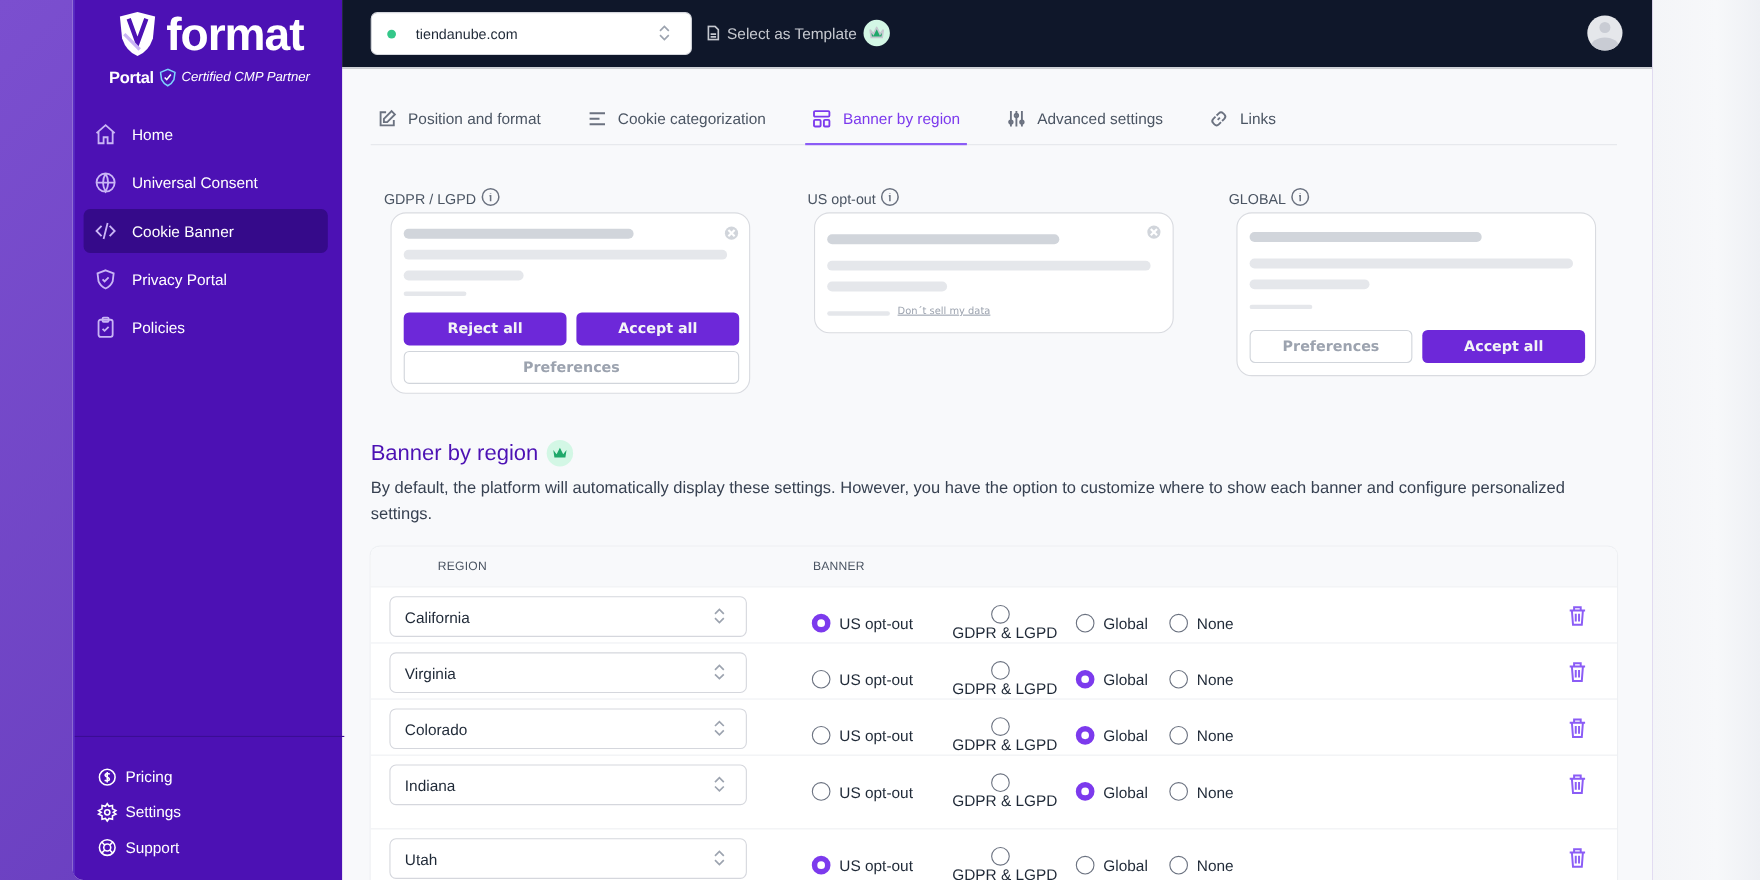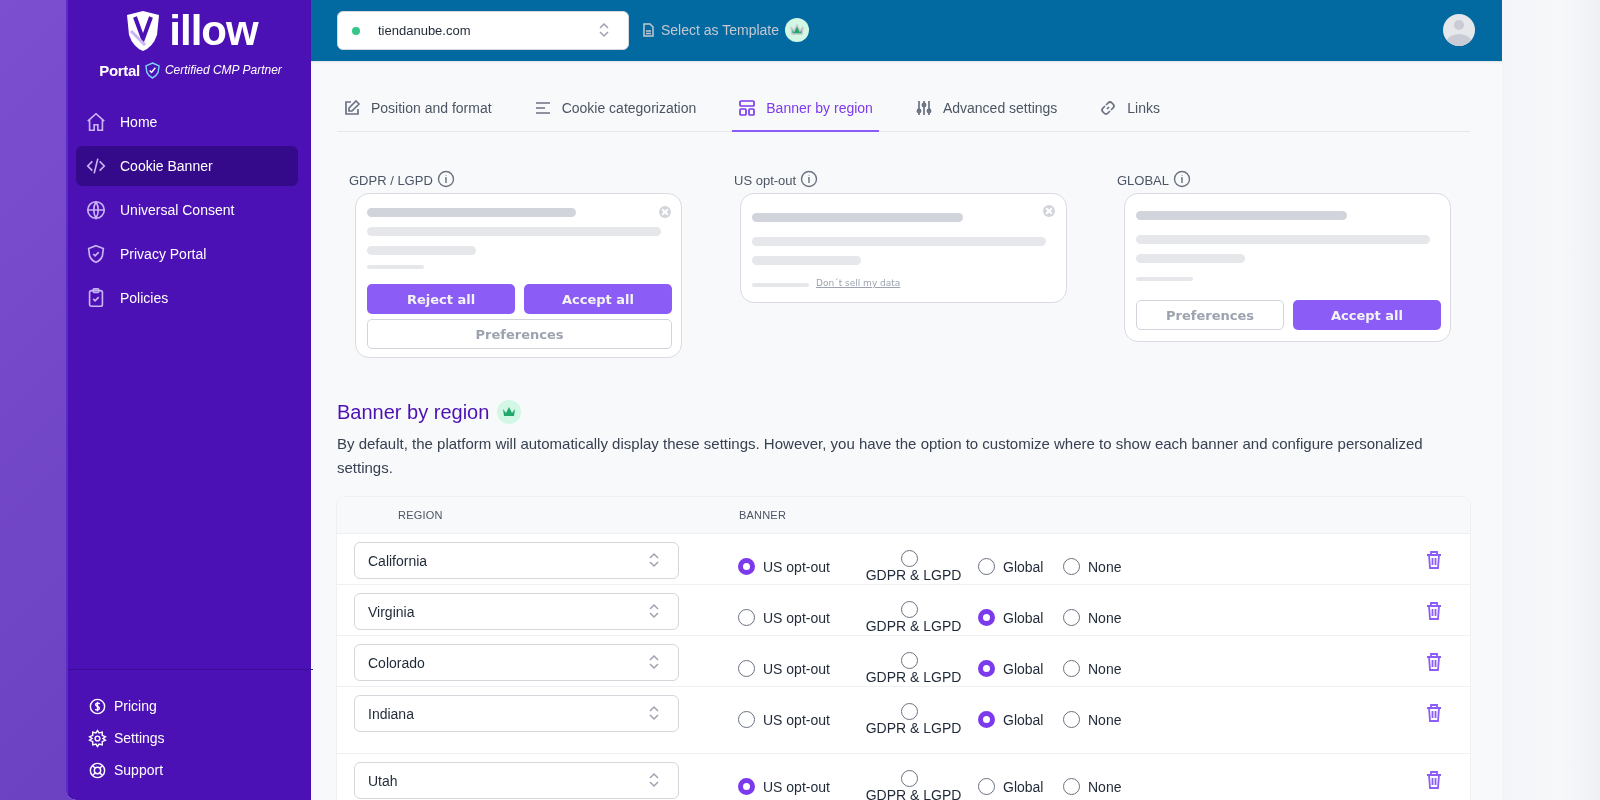--- a/index.html
+++ b/index.html
@@ -45,21 +45,21 @@
   .nav-item .ic svg { width: 22px; height: 22px; stroke: #c9b5f5; fill: none; stroke-width: 1.8; }
   .side-divider { position: absolute; left: 0; top: 669px; width: 245px; border-top: 1px solid #3b0d95; }
   .nav-bottom { position: absolute; left: 20px; top: 690px; }
   .nb-item { display: flex; align-items: center; height: 32px; color: #fff; font-size: 14px; cursor: pointer; }
   .nb-item .ic { width: 20px; height: 20px; margin-right: 6px; display: flex; align-items: center; }
   .nb-item .ic svg { width: 19px; height: 19px; stroke: #fff; fill: none; stroke-width: 1.8; }
 
   
   .topbar {
     position: absolute; left: 245px; top: 0; width: 1191px; height: 62px;
-    background: #0369a1; border-bottom: 1px solid #e6e7eb; box-shadow: 0 1px 2px rgba(0,0,0,0.04);
+    background: #0f172a; border-bottom: 1px solid #e6e7eb; box-shadow: 0 1px 2px rgba(0,0,0,0.04);
   }
   .site-select {
     position: absolute; left: 26px; top: 11px; width: 292px; height: 39px;
     border: 1px solid #d5d7dd; border-radius: 6px; background: #fff;
     display: flex; align-items: center; padding-left: 14px; cursor: pointer;
   }
   .site-select .dot { width: 8px; height: 8px; border-radius: 50%; background: #34c789; margin-right: 18px; }
   .site-select .txt { font-size: 13px; color: #1f2937; flex: 1; }
   .updown { width: 20px; height: 20px; margin-right: 10px; }
   .updown svg { width: 12px; height: 18px; stroke: #9ca3af; fill: none; stroke-width: 1.5; }
@@ -91,21 +91,21 @@
   .pv-label svg { width: 18px; height: 18px; stroke: #6b7280; fill: none; stroke-width: 1.4; }
   .pv-card { position: absolute; background: #fff; border: 1px solid #d9dbe0; border-radius: 14px; }
   .bar { position: absolute; height: 9px; border-radius: 5px; }
   .bar.dark { background: #d1d5db; }
   .bar.light { background: #e5e7eb; }
   .bar.thin { height: 4px; background: #e5e7eb; }
   .x-icon { position: absolute; width: 12px; height: 12px; border-radius: 50%; background: #d1d5db; }
   .x-icon::before, .x-icon::after { content: ""; position: absolute; left: 5px; top: 2px; width: 2px; height: 8px; background: #fff; }
   .x-icon::before { transform: rotate(45deg); } .x-icon::after { transform: rotate(-45deg); }
   .pv-btn { position: absolute; height: 30px; border-radius: 5px; font-size: 13px; font-weight: bold; display: flex; align-items: center; justify-content: center; font-family: "DejaVu Sans", sans-serif; }
-  .pv-btn.fill { background: #8b5cf6; color: #f3f4f6; }
+  .pv-btn.fill { background: #6d28d9; color: #f3f4f6; }
   .pv-btn.outline { background: #fff; border: 1px solid #d1d5db; color: #9ca3af; }
   .dsmd { position: absolute; font-size: 9px; color: #9ca3af; text-decoration: underline; font-family: "DejaVu Sans", sans-serif; }
 
   
   .section-title { position: absolute; left: 271px; top: 400px; display: flex; align-items: center; gap: 8px; color: #4c11b4; font-size: 20px; }
   .section-desc { position: absolute; left: 271px; top: 432px; width: 1120px; color: #374151; font-size: 15px; line-height: 24px; }
 
   
   .table { position: absolute; left: 271px; top: 497px; width: 1133px; height: 320px; background: #fff; border-radius: 8px; box-shadow: 0 0 0 1px #eef0f3; overflow: hidden; }
   .thead { height: 36px; background: #f8f9fb; display: flex; align-items: center; font-size: 11px; color: #4b5563; letter-spacing: 0.2px; }
@@ -134,57 +134,57 @@
 <div class="app">
 
   <aside class="sidebar">
     <div class="logo-wrap">
       <div class="logo">
         <svg viewBox="0 0 40 44">
           <path d="M4 6 L20 2 L36 6 L34 26 Q30 38 20 42 Q10 38 6 26 Z" fill="#fff"></path>
           <path d="M12 8 L20 30 L28 8" fill="none" stroke="#4c11b4" stroke-width="4"></path>
           <path d="M8 22 L22 36" stroke="#c9b5f5" stroke-width="3"></path>
         </svg>
-        <span>illow</span>
+        <span>format</span>
       </div>
       <div class="partner">
         <span class="google">Portal</span>
         <svg viewBox="0 0 16 18" width="15" height="17">
           <path d="M8 1 L15 4 L14 11 Q12 15 8 17 Q4 15 2 11 L1 4 Z" fill="none" stroke="#7dd3fc" stroke-width="1.5"></path>
           <path d="M5 9 L7 11 L11 6" fill="none" stroke="#fff" stroke-width="1.5"></path>
         </svg>
         <span class="cert">Certified CMP Partner</span>
       </div>
     </div>
 
     <nav class="nav">
       <div class="nav-item">
         <span class="ic">
             <svg viewBox="0 0 24 24">
               <path d="M3 11 L12 3 L21 11 M5 9 V21 H10 V15 H14 V21 H19 V9"></path>
             </svg>
           </span>
         <span>Home</span>
       </div>
-      <div class="nav-item active">
-        <span class="ic">
-            <svg viewBox="0 0 24 24">
-              <path d="M8 7 L3 12 L8 17 M16 7 L21 12 L16 17 M14 4 L10 20"></path>
-            </svg>
-          </span>
-        <span>Cookie Banner</span>
-      </div>
       <div class="nav-item">
         <span class="ic">
             <svg viewBox="0 0 24 24">
               <circle cx="12" cy="12" r="9"></circle>
               <path d="M3 12 H21 M12 3 Q7 12 12 21 Q17 12 12 3"></path>
             </svg>
           </span>
         <span>Universal Consent</span>
+      </div>
+      <div class="nav-item active">
+        <span class="ic">
+            <svg viewBox="0 0 24 24">
+              <path d="M8 7 L3 12 L8 17 M16 7 L21 12 L16 17 M14 4 L10 20"></path>
+            </svg>
+          </span>
+        <span>Cookie Banner</span>
       </div>
       <div class="nav-item">
         <span class="ic">
             <svg viewBox="0 0 24 24">
               <path d="M12 3 L20 6 L19 14 Q17 19 12 21 Q7 19 5 14 L4 6 Z"></path>
               <path d="M9 12 L11 14 L15 10"></path>
             </svg>
           </span>
         <span>Privacy Portal</span>
       </div>

